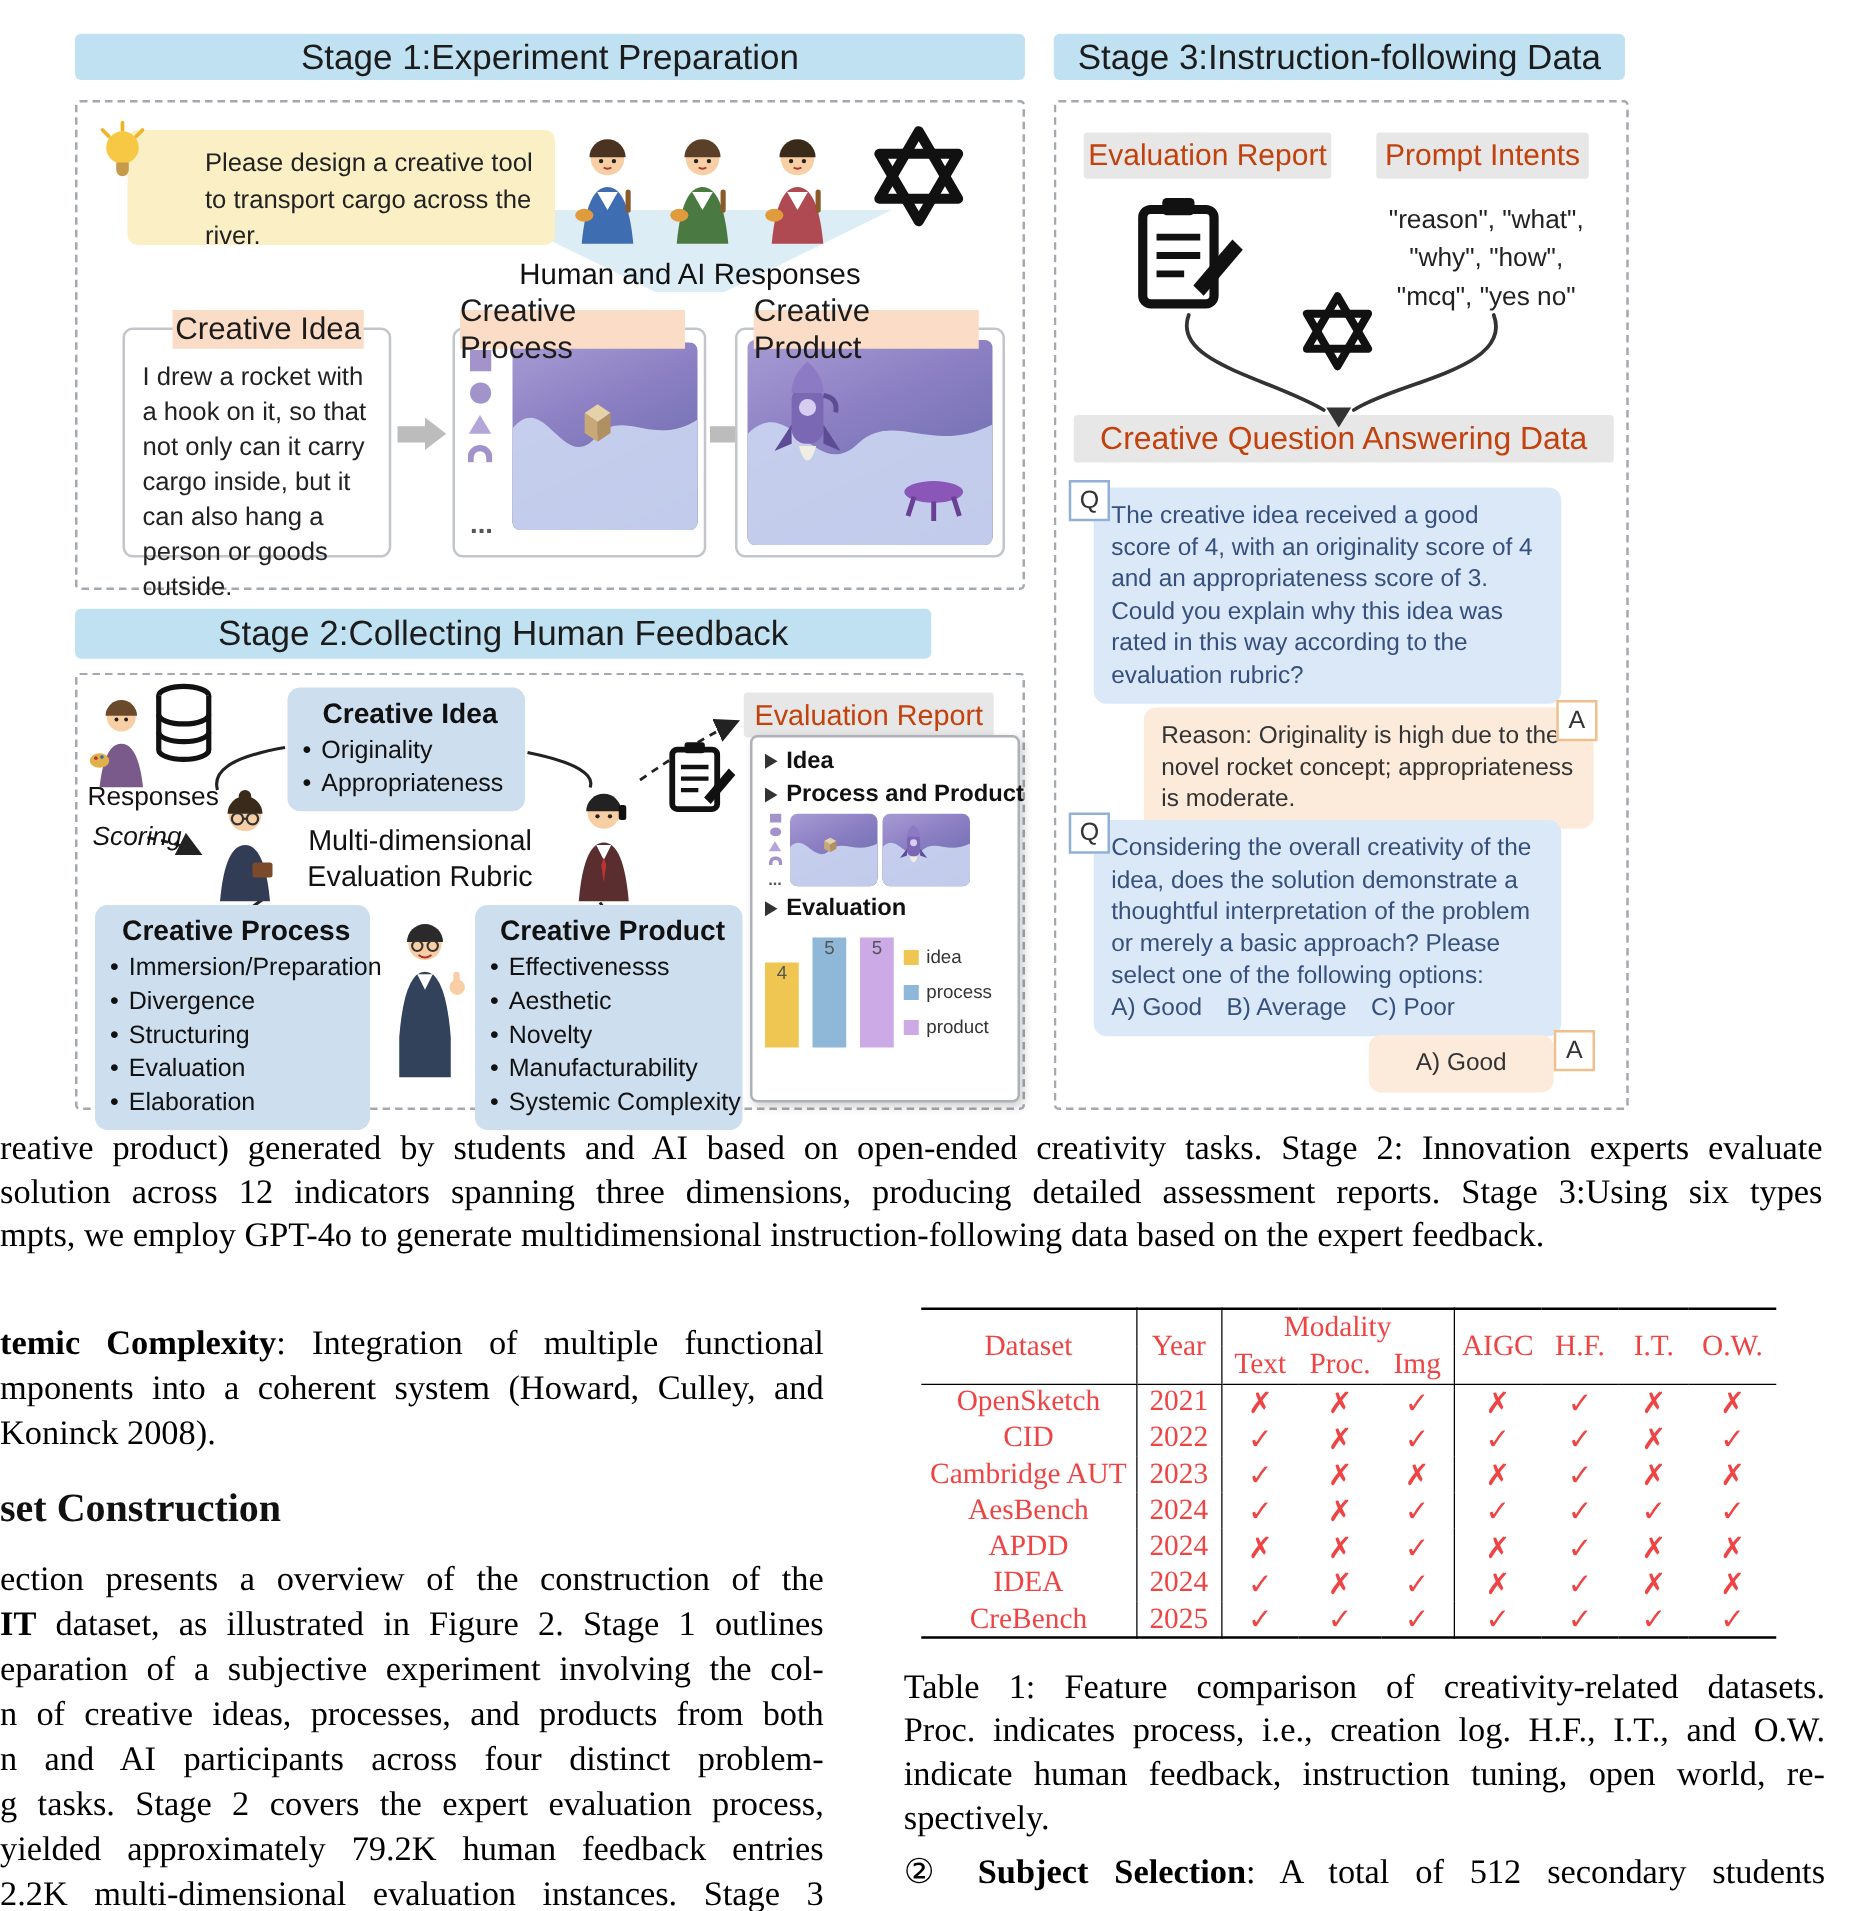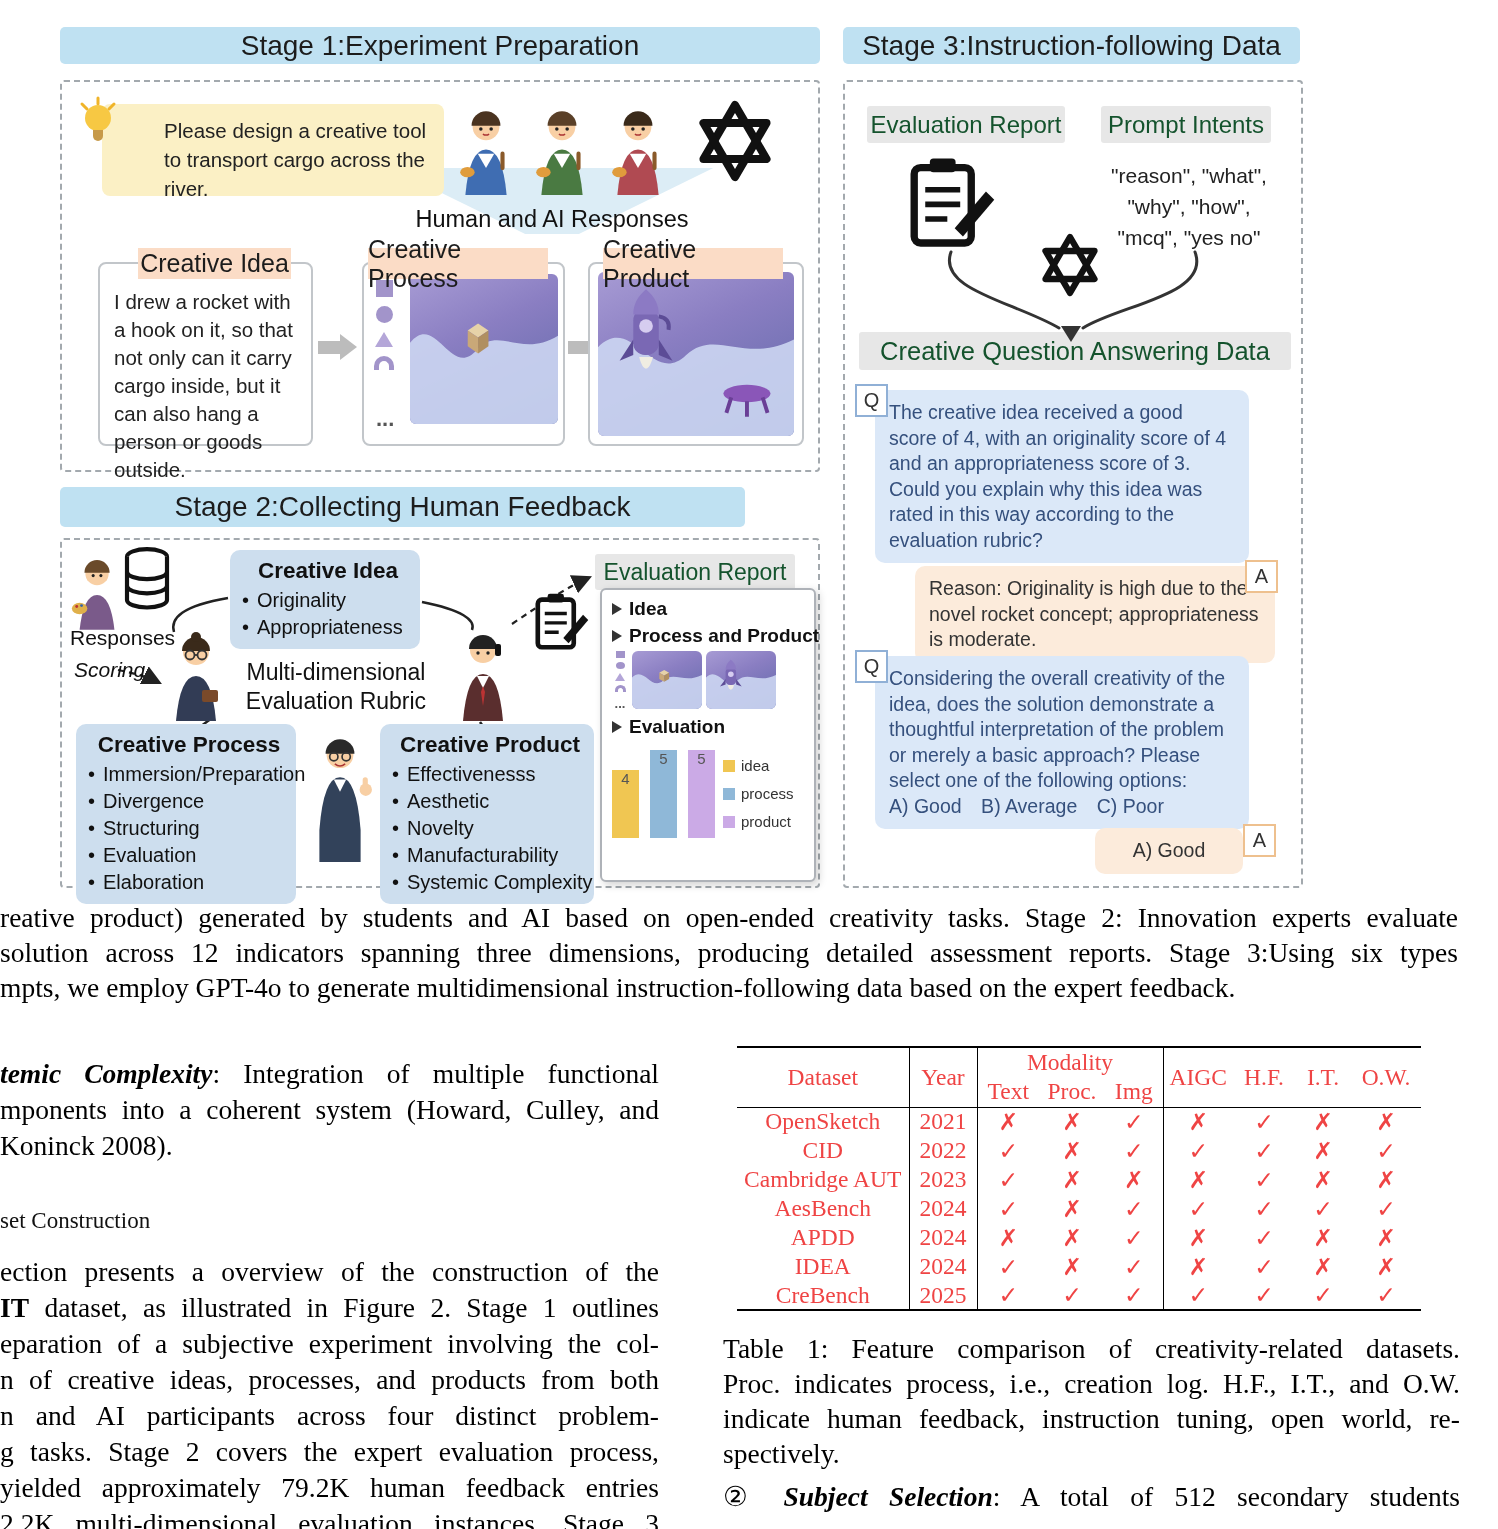--- a/index.html
+++ b/index.html
@@ -3,21 +3,21 @@
 <meta charset="utf-8">
 <style>
 *{margin:0;padding:0;box-sizing:border-box}
 html,body{width:1498px;height:1529px}
 body{position:relative;background:#fff;color:#111;font-family:"Liberation Sans",sans-serif;overflow:hidden}
 .abs{position:absolute}
 .stage-hd{background:#bfe1f2;border-radius:5px;display:flex;align-items:center;justify-content:center;font-size:28px;color:#1c1c1c}
 .panel{border:2px dashed #a3a9ae;border-radius:4px;background:#fff}
 .plabel{background:#fbdcc6;font-size:25px;color:#1c1c1c;display:flex;align-items:center;justify-content:center;z-index:3}
 .wbox{background:#fff;border:2px solid #c2c6ca;border-radius:8px}
-.glabel{background:#e7e7e7;border-radius:3px;display:flex;align-items:center;justify-content:center;font-size:23px;color:#14532d}
+.glabel{background:#e7e7e7;border-radius:3px;display:flex;align-items:center;justify-content:center;font-size:23px;color:#c2410c}
 .bluebox{background:#cddeee;border-radius:10px;padding:8px 6px 8px 12px}
 .bluebox .bt-title{font-weight:bold;font-size:22.5px;text-align:center;margin-bottom:3px}
 .bluebox ul{list-style:none}
 .bluebox li{font-size:20px;line-height:27px;white-space:nowrap}
 .bluebox li::before{content:"•";margin-right:8px}
 .qbub{background:#dbe8f8;border-radius:10px;padding:10px 14px;font-size:19.5px;line-height:25.5px;color:#35507d}
 .abub{background:#fcebdb;border-radius:10px;padding:10px 14px;font-size:19.5px;line-height:25.5px;color:#333}
 .badge{width:33px;height:33px;background:#fff;display:flex;align-items:center;justify-content:center;font-size:20px;color:#333;z-index:4}
 .badge.qb{border:2.5px solid #90b0d6}
 .badge.ab{border:2.5px solid #eec08e}
@@ -30,21 +30,21 @@
 .scene{background:linear-gradient(155deg,#a79bd4 0%,#8a7ec2 40%,#5f67a8 100%);border-radius:6px;overflow:hidden;position:relative}
 .scene>svg{position:absolute;inset:0;width:100%;height:100%}
 .shape-sq{background:#a294ca}
 .shape-ci{background:#a294ca;border-radius:50%}
 .shape-tr{width:0;height:0;border-left:9px solid transparent;border-right:9px solid transparent;border-bottom:15px solid #b4a6d8}
 .shape-arc{border:5px solid #a294ca;border-bottom:none;border-radius:10px 10px 0 0}
 .cap{font-family:"Liberation Serif","DejaVu Sans",serif;font-size:27.5px;line-height:35px;color:#000;text-align:justify;text-align-last:justify}
 .cap.last{text-align-last:left}
 .bt{font-family:"Liberation Serif","DejaVu Sans",serif;font-size:27.5px;line-height:36px;color:#000;text-align:justify;text-align-last:justify}
 .bt.last{text-align-last:left}
-.bi{font-weight:bold;font-style:italic}
+.bi{font-weight:bold;}
 .bold{font-weight:bold}
 .ftable{border-collapse:collapse;table-layout:fixed;font-family:"Liberation Serif","DejaVu Sans",serif;color:#ef4444;border-top:2.5px solid #000;border-bottom:2.5px solid #000}
 .ftable th,.ftable td{font-weight:normal;text-align:center;padding:0;height:29px;font-size:23.5px;vertical-align:middle}
 .ftable thead th{height:30px}
 .hb{border-bottom:1.5px solid #000}
 .vl{border-left:1.4px solid #000}
 .mk{font-family:"DejaVu Sans",sans-serif;font-size:20px}
 .bars{display:flex;align-items:flex-end;gap:11px;height:96px}
 .bar{display:flex;align-items:flex-start;justify-content:center;font-size:15px;color:#555}
 .legend{font-size:15px;color:#333;display:flex;flex-direction:column;gap:11px;margin-left:8px;margin-bottom:8px}
@@ -382,21 +382,21 @@
 <div class="abs" style="left:0;top:900px;width:1458px">
   <div class="cap">reative product) generated by students and AI based on open-ended creativity tasks. Stage 2: Innovation experts evaluate</div>
   <div class="cap">solution across 12 indicators spanning three dimensions, producing detailed assessment reports. Stage 3:Using six types</div>
   <div class="cap last">mpts, we employ GPT-4o to generate multidimensional instruction-following data based on the expert feedback.</div>
 </div>
 
 <div class="abs" style="left:0;top:1056px;width:659px">
   <div class="bt"><span class="bi">temic Complexity</span><span>: Integration of multiple functional</span></div>
   <div class="bt">mponents into a coherent system (Howard, Culley, and</div>
   <div class="bt last">Koninck 2008).</div>
-  <div style="font-family:'Liberation Serif',serif;font-size:23px;font-weight:normal;margin-top:44px;margin-bottom:20px">set Construction</div>
+  <div style="font-family:'Liberation Serif',serif;font-size:32px;font-weight:bold;margin-top:24px;margin-bottom:20px">set Construction</div>
   <div class="bt">ection presents a overview of the construction of the</div>
   <div class="bt"><span class="bold">IT</span><span> dataset, as illustrated in Figure 2. Stage 1 outlines</span></div>
   <div class="bt">eparation of a subjective experiment involving the col-</div>
   <div class="bt">n of creative ideas, processes, and products from both</div>
   <div class="bt">n and AI participants across four distinct problem-</div>
   <div class="bt">g tasks. Stage 2 covers the expert evaluation process,</div>
   <div class="bt">yielded approximately 79.2K human feedback entries</div>
   <div class="bt">2.2K multi-dimensional evaluation instances. Stage 3</div>
 
 </div>

